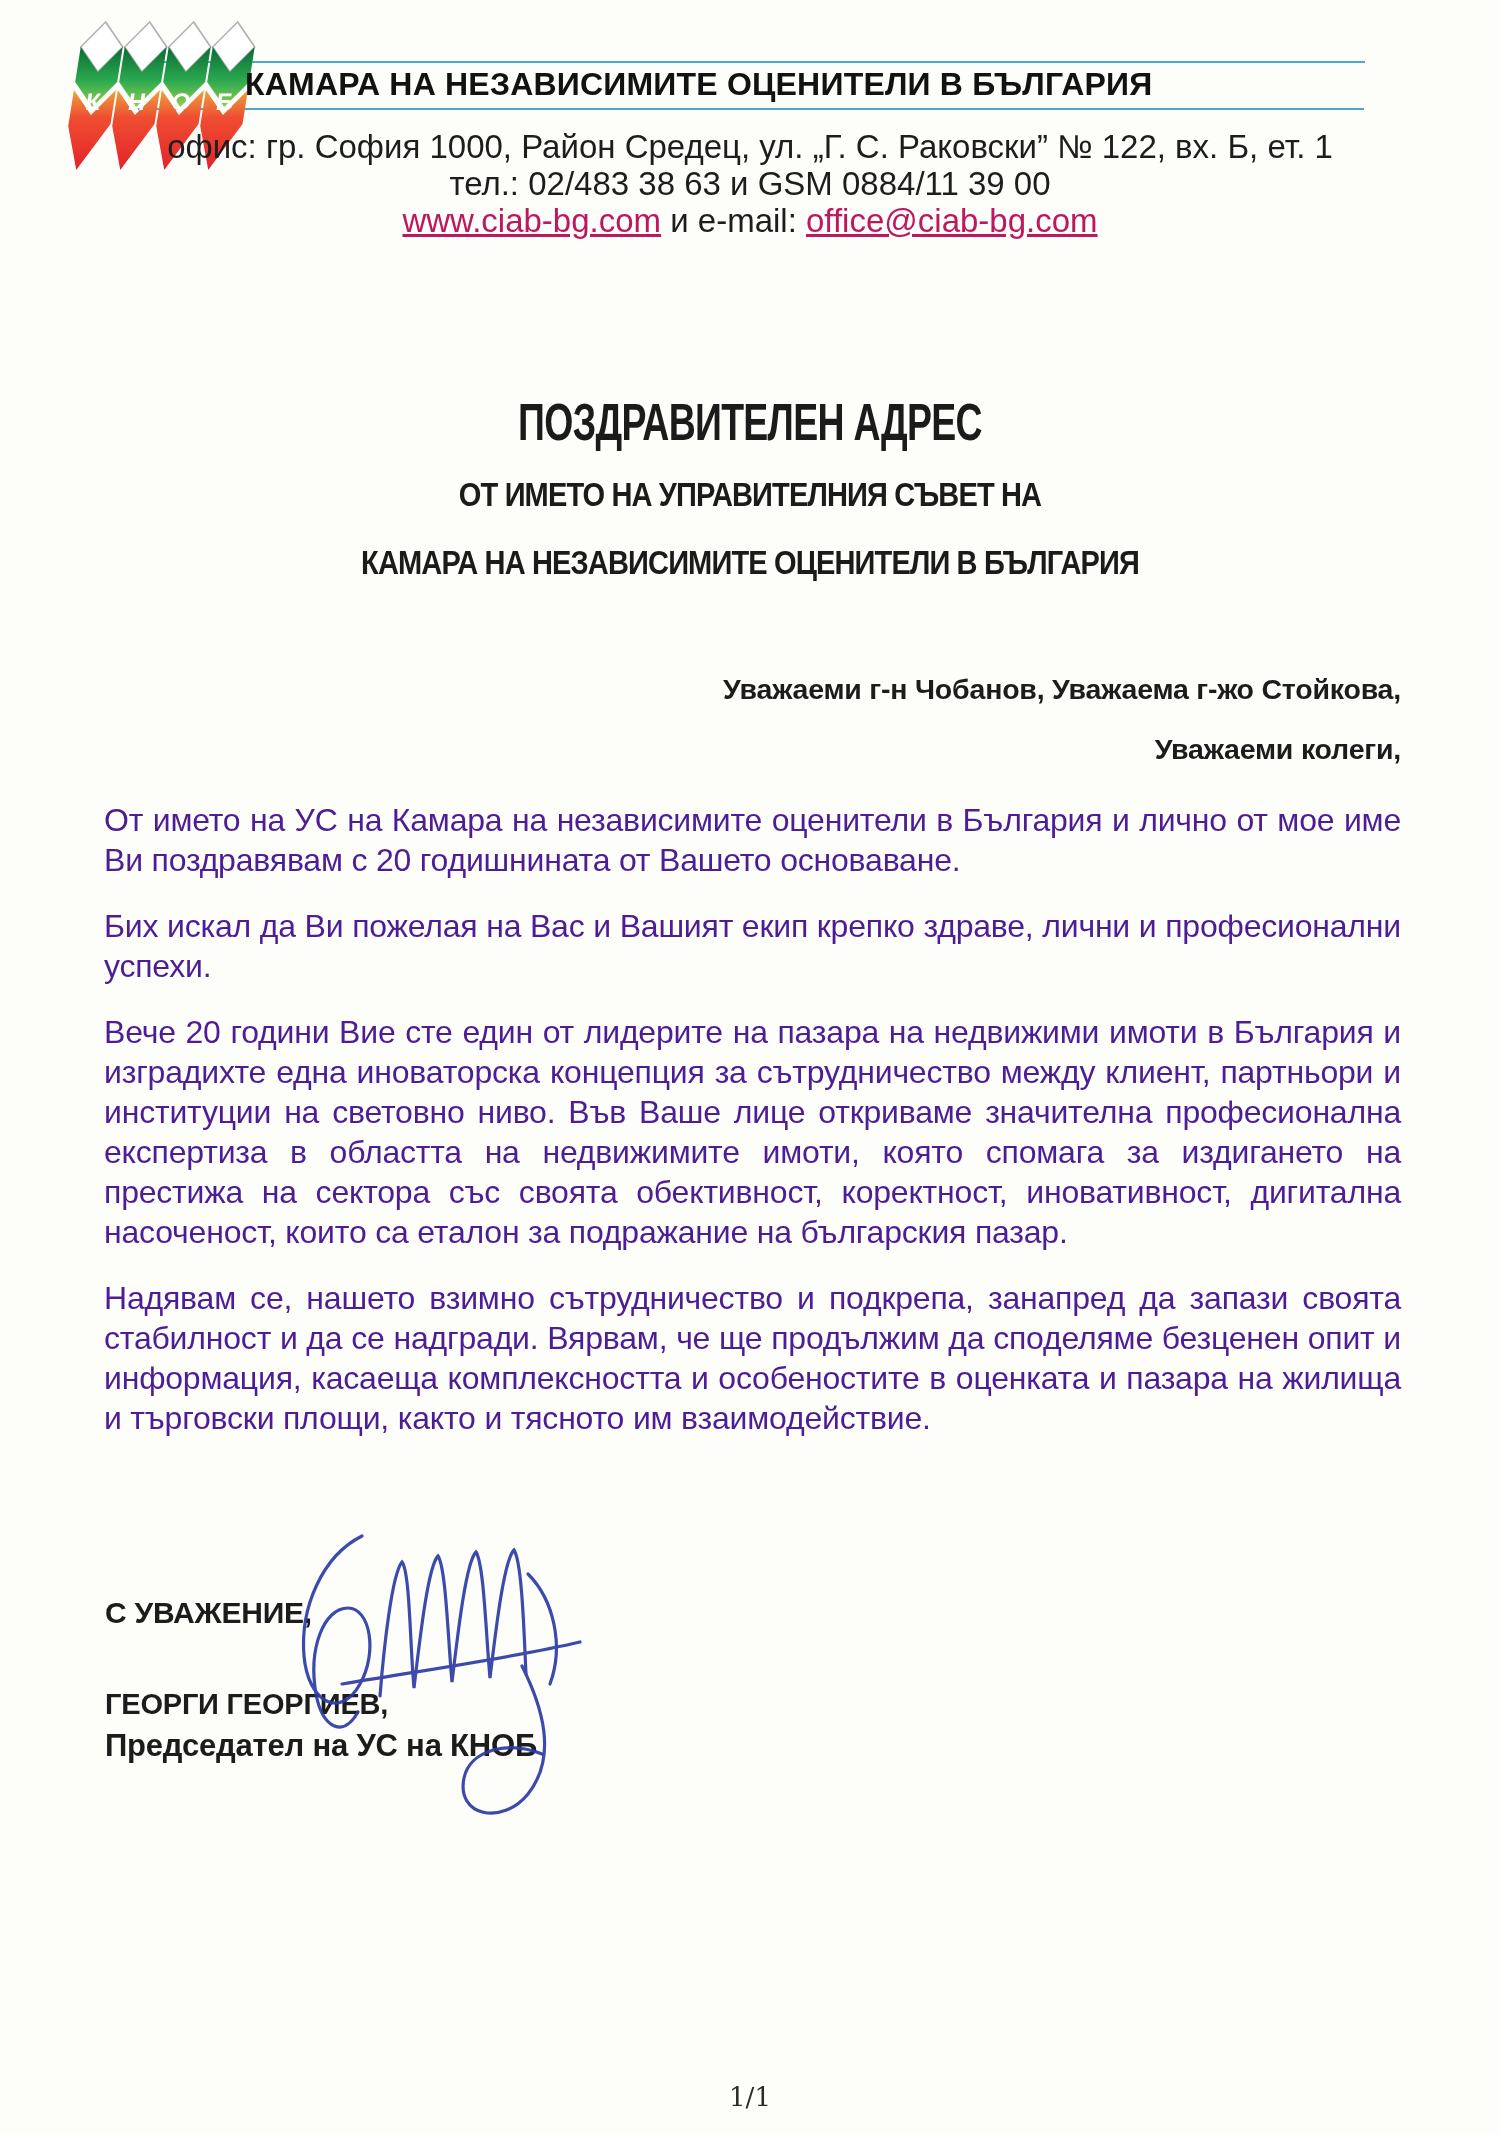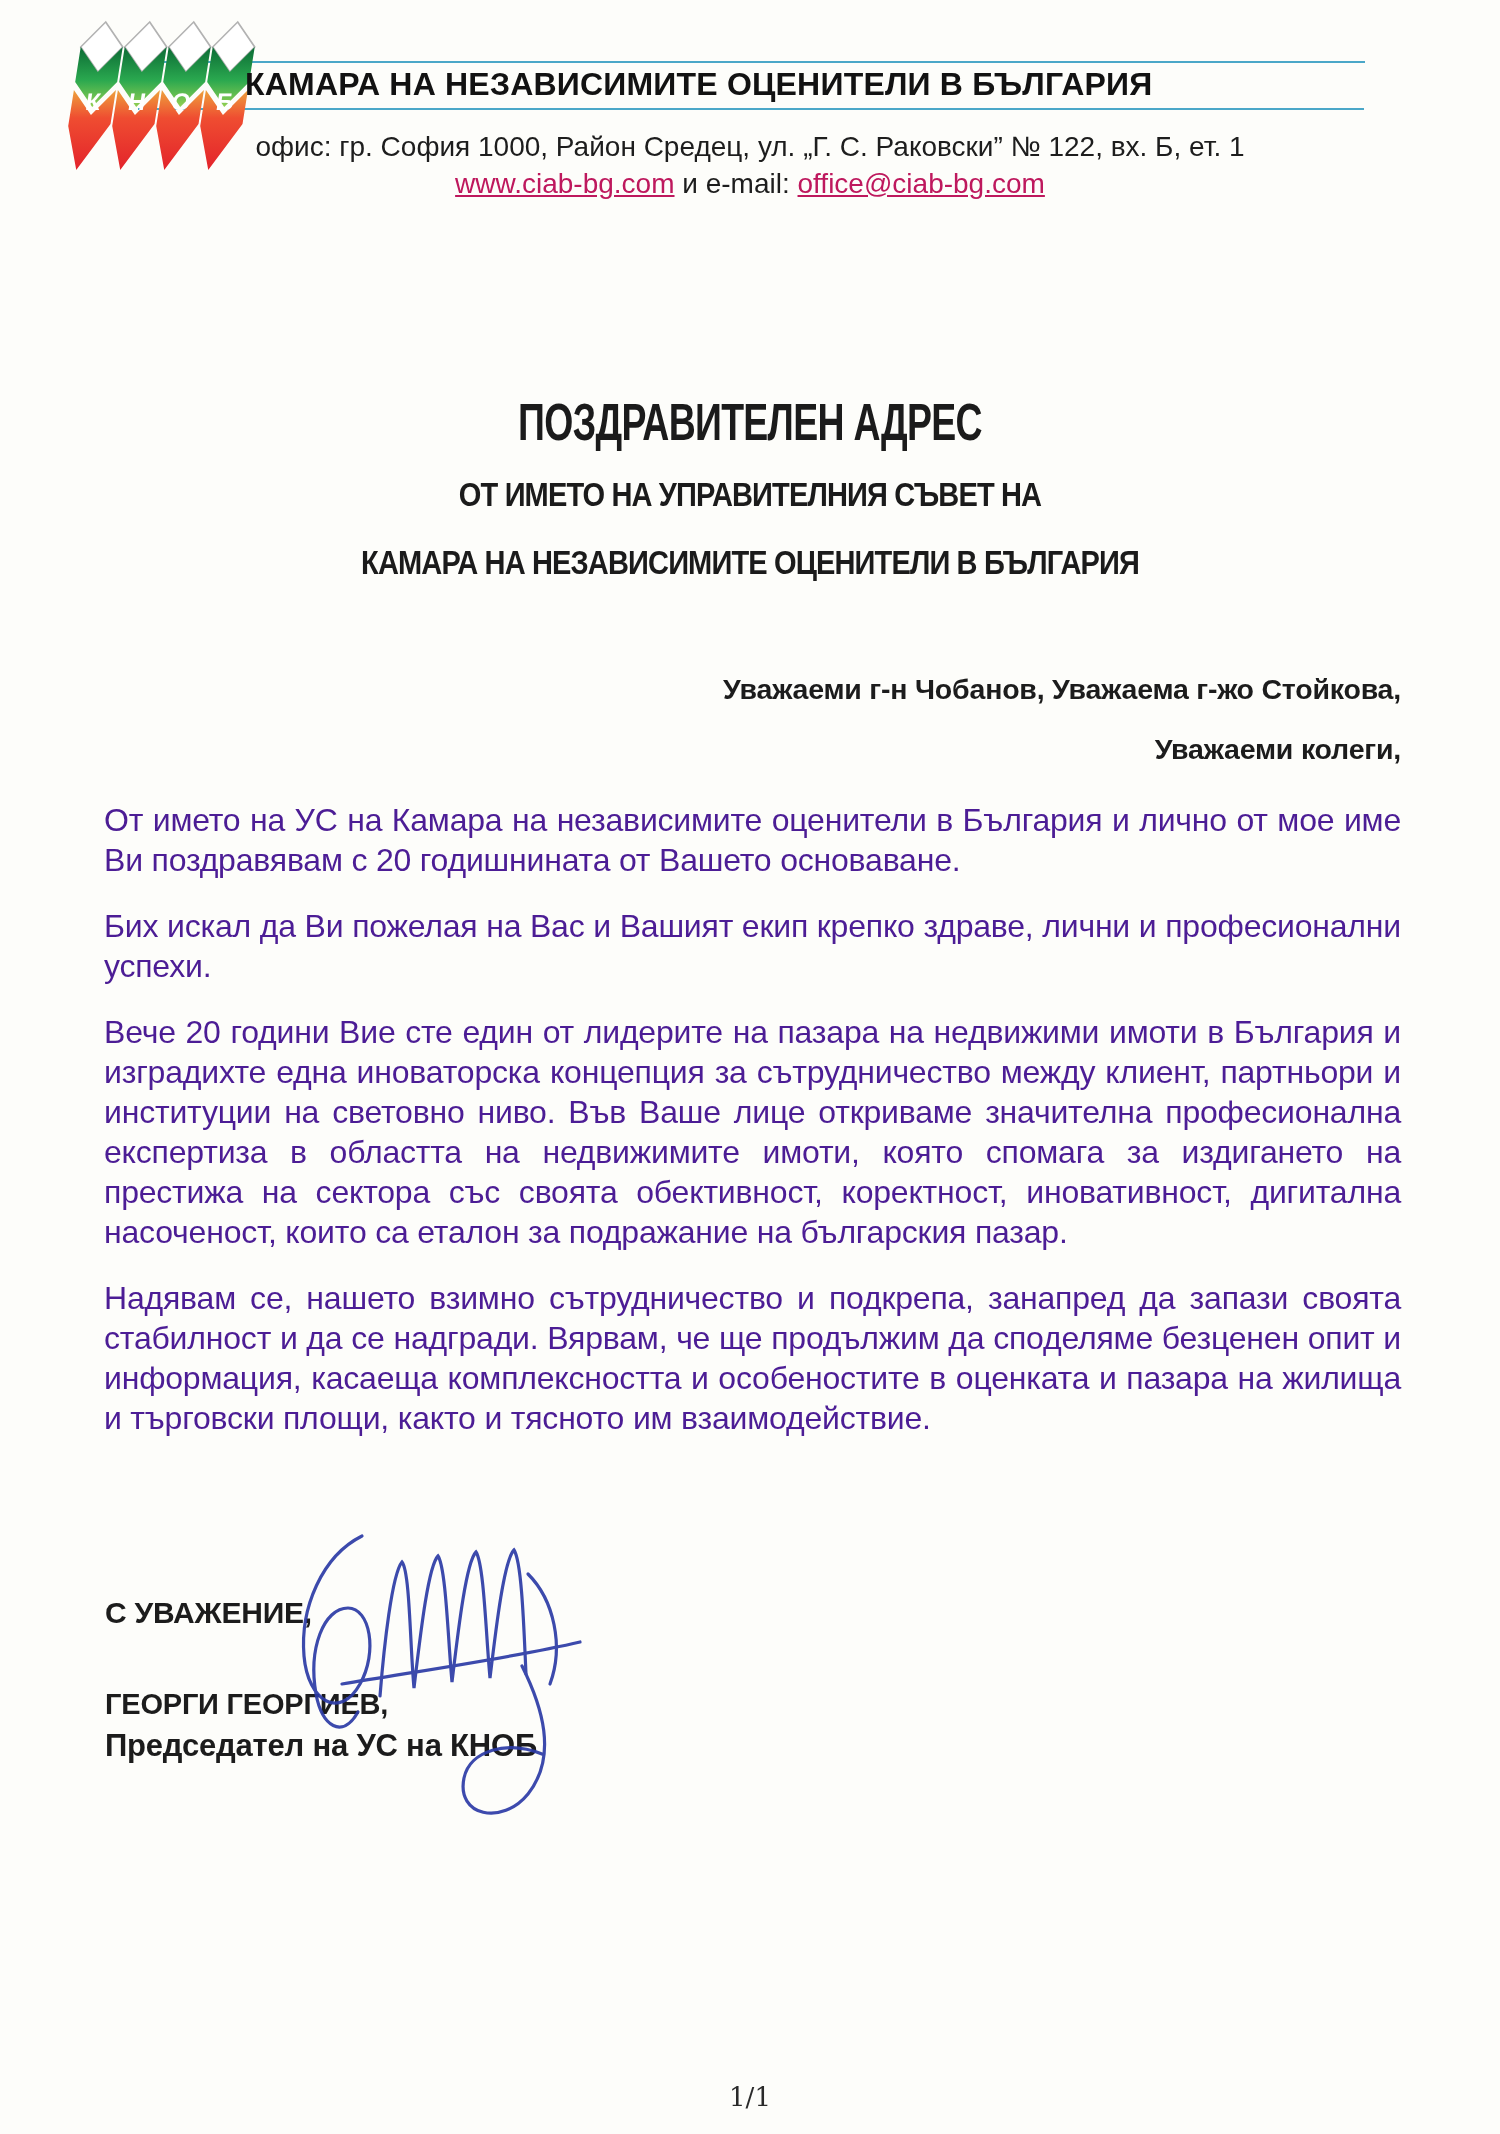--- a/index.html
+++ b/index.html
@@ -12,21 +12,21 @@
   .accent-line{position:absolute;height:2px;background:#4aa7c8;}
   .accent-line.top{left:150px;top:61px;width:1215px;}
   .accent-line.bottom{left:138px;top:108px;width:1226px;}
   .org-title{
     position:absolute;left:245px;top:66px;font-size:32px;font-weight:bold;
     letter-spacing:0.2px;color:#121212;white-space:nowrap;
   }
   .logo{position:absolute;left:56px;top:14px;width:210px;height:178px;}
   .contact{
     position:absolute;left:0;top:128px;width:1500px;text-align:center;
-    font-size:28px;line-height:37px;color:#1d1d1d;
+    font-size:33px;line-height:37px;color:#1d1d1d;
   }
   .contact .link{color:#be185d;text-decoration:underline;}
   
   .doc-title{
     position:absolute;left:0;top:392px;width:1500px;text-align:center;
     font-size:52px;font-weight:bold;letter-spacing:-1px;color:#1b1b1b;
     transform:scaleX(0.72);transform-origin:50% 50%;white-space:nowrap;
   }
   .doc-subtitle{
     position:absolute;left:0;width:1500px;text-align:center;
@@ -99,20 +99,21 @@
       <path d="M5,27 L26,52 L47,27 L47,62 L26,87 L5,62 Z" fill="url(#gGreen)"></path>
       <path d="M5,70 L26,95 L47,70 L47,104 L20,150 L5,106 Z" fill="url(#gRed)"></path>
       <text x="26" y="90" text-anchor="middle" font-family="Liberation Sans, sans-serif" font-size="24" font-weight="bold" fill="#ffffff">Б</text>
     </g>
   </svg>
 
   <div class="org-title">КАМАРА НА НЕЗАВИСИМИТЕ ОЦЕНИТЕЛИ В БЪЛГАРИЯ</div>
 
   <div class="contact">
     <div>офис: гр. София 1000, Район Средец, ул. „Г. С. Раковски” № 122, вх. Б, ет. 1</div>
+    <div>тел.: 02/483 38 63 и GSM 0884/11 39 00</div>
     <div><span class="link">www.ciab-bg.com</span><span> и e-mail: </span><span class="link">office@ciab-bg.com</span></div>
   </div>
 
   <div class="doc-title">ПОЗДРАВИТЕЛЕН АДРЕС</div>
   <div class="doc-subtitle s1">ОТ ИМЕТО НА УПРАВИТЕЛНИЯ СЪВЕТ НА</div>
   <div class="doc-subtitle s2">КАМАРА НА НЕЗАВИСИМИТЕ ОЦЕНИТЕЛИ В БЪЛГАРИЯ</div>
 
   <div class="body-block">
     <div class="salutation">Уважаеми г-н Чобанов, Уважаема г-жо Стойкова,</div>
     <div class="salutation second">Уважаеми колеги,</div>

